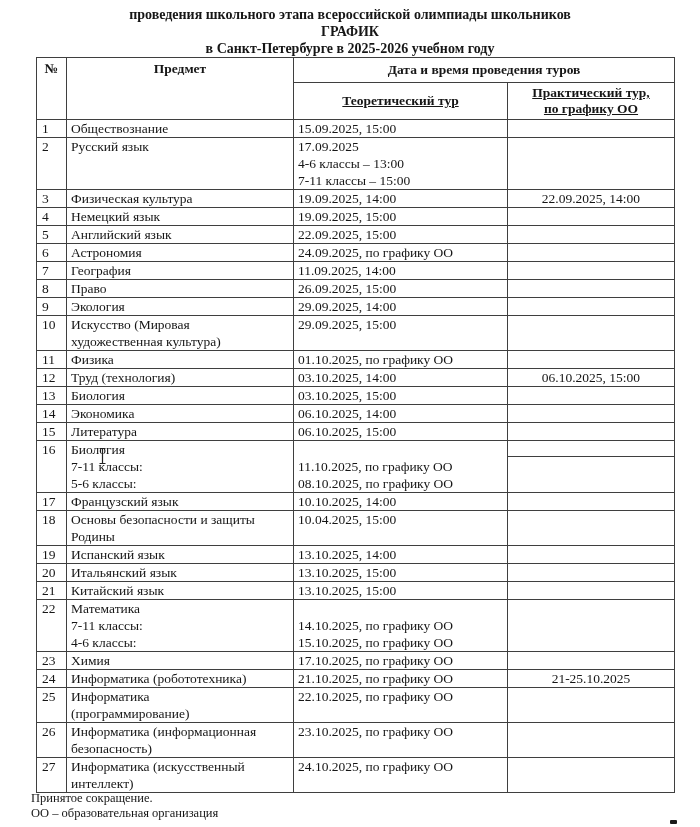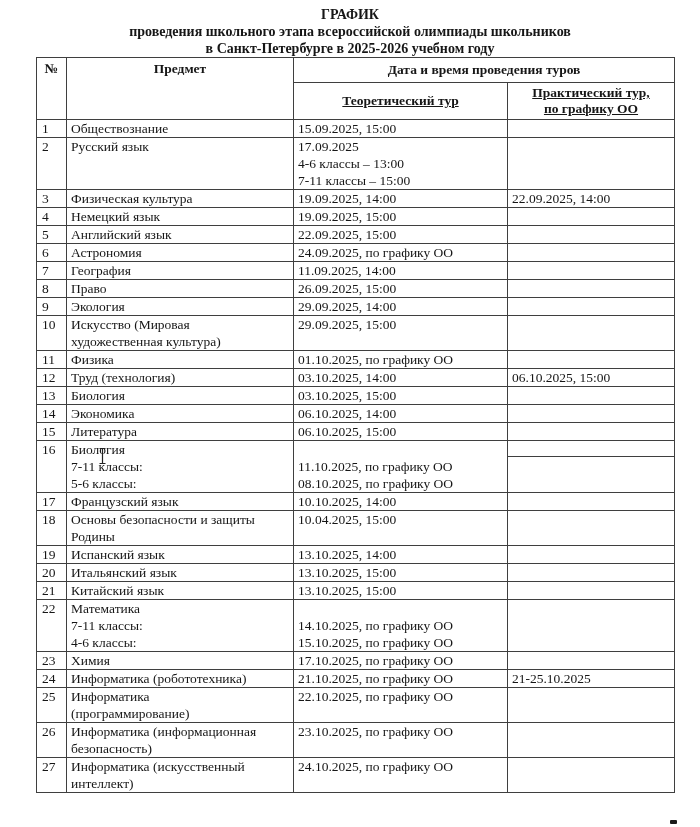--- a/index.html
+++ b/index.html
@@ -43,21 +43,21 @@
   }
   thead tr.hrow1 { height: 25px; }
   thead tr.hrow2 { height: 36px; text-decoration: underline; }
   th.corner { vertical-align: top; padding-top: 3px; }
   tbody td {
     vertical-align: top;
     padding: 0 4px;
     line-height: 17px;
   }
   tbody td.num { padding-left: 5px; }
-  tbody td.practical { }
+  tbody td.practical { text-align: center; }
   tbody td.split-top { height: 16px; }
   .line { white-space: nowrap; }
   .footer-note {
     position: absolute;
     left: 31px;
     top: 791px;
     font-size: 12.5px;
     line-height: 14.5px;
   }
   .text-cursor {
@@ -76,22 +76,22 @@
     background: #1a1a1a;
     border-radius: 1px;
   }
 </style>
 </head>
 <body>
 
 <div class="page">
 
   <div class="title-block">
+    <div>проведения школьного этапа всероссийской олимпиады школьников</div>
     <div>ГРАФИК</div>
-    <div>проведения школьного этапа всероссийской олимпиады школьников</div>
     <div>в Санкт-Петербурге в 2025-2026 учебном году</div>
   </div>
 
   <table class="schedule">
     <colgroup>
       <col style="width:30px">
       <col style="width:227px">
       <col style="width:214px">
       <col style="width:167px">
     </colgroup>
@@ -400,16 +400,20 @@
         </tr>
       </tbody>
   </table>
 
   <div class="text-cursor">
     <svg width="9" height="18" viewBox="0 0 9 18">
       <path d="M1.5 1.5 H7.5 M4.5 1.5 V16.5 M1.5 16.5 H7.5" stroke="#222" stroke-width="1.2" fill="none"></path>
     </svg>
   </div>
 
+  <div class="footer-note">
+    <div>Принятое сокращение.</div>
+    <div>ОО – образовательная организация</div>
+  </div>
 
   <div class="ink-mark"></div>
 
 </div>
 
 </body></html>

